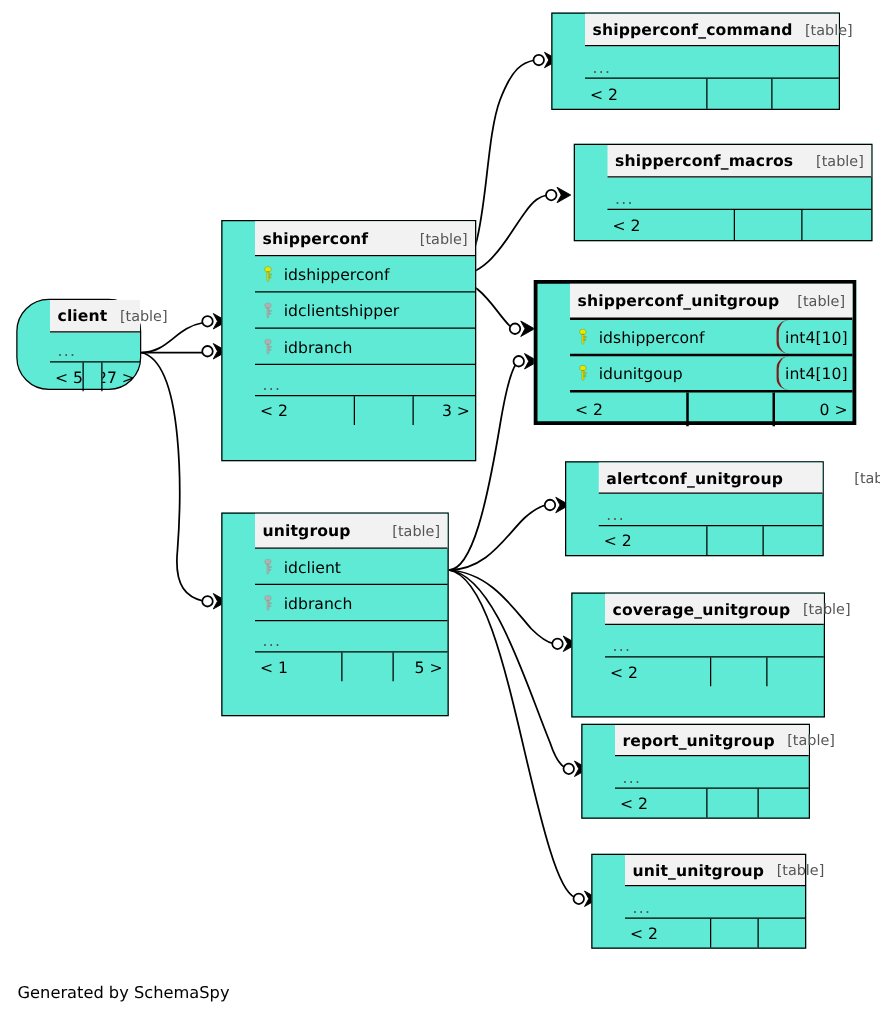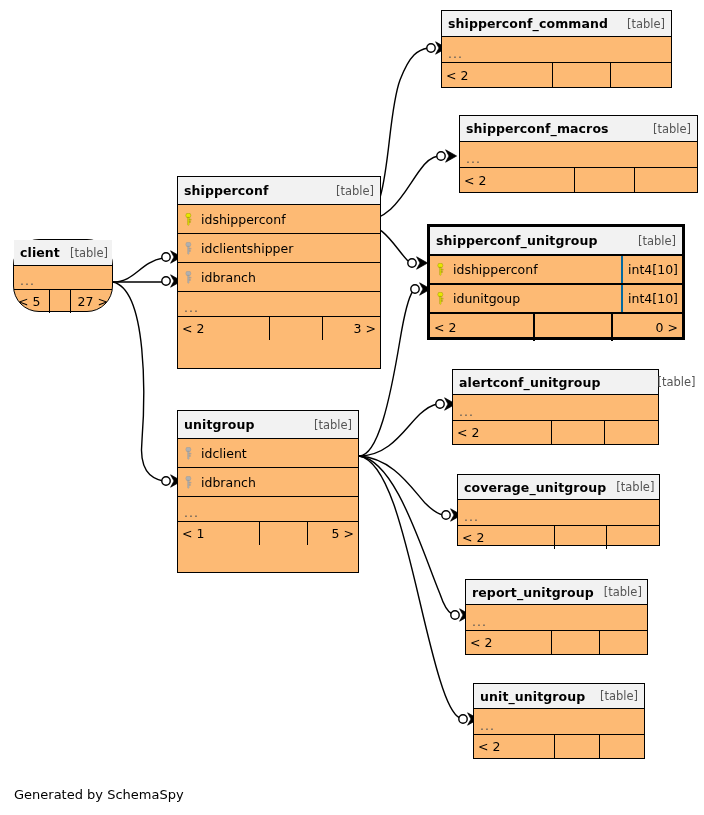--- a/index.html
+++ b/index.html
@@ -15,24 +15,25 @@
     overflow: hidden;
   }
   #diagram {
     position: absolute;
     left: 0; top: 0;
     width: 704px;
     height: 815px;
   }
   .table-box {
     position: absolute;
-    background: #fdba74;
+    background: #5eead4;
     border: 1px solid #000000;
     box-sizing: border-box;
     z-index: 5;
+    padding-left: 26px;
   }
   .table-box.highlight {
     border: 3px solid #000000;
     z-index: 6;
   }
   .tbl-title {
     background: #f2f2f2;
     border-bottom: 1px solid #000000;
     box-sizing: border-box;
     display: flex;
@@ -72,21 +73,21 @@
     border-left: 1px solid #000000;
     box-sizing: border-box;
     height: 100%;
     display: flex;
     align-items: center;
     padding-left: 5px;
     margin-right: -6px;
     padding-right: 4px;
     font-size: 12.5px;
   }
-  .highlight .col-type { border-left: 2px solid #0369a1; }
+  .highlight .col-type { border-left: 2px solid #7f1d1d; border-radius: 10px; }
   .key-icon {
     flex: 0 0 auto;
     width: 12px;
     height: 13px;
     margin-right: 5px;
     display: inline-block;
   }
   .ellipsis-row {
     font-size: 12.5px;
     color: #555555;
@@ -245,21 +246,21 @@
       </div>
       <div class="tbl-row ellipsis-row" style="height: 26px;">
         <span>...</span>
       </div>
       <div class="tbl-row foot-row" style="height: 23px;">
         <span class="foot-cell c-left" style="width: 48%;">&lt; 2</span>
         <span class="foot-cell c-mid" style="width: 26%;"></span>
         <span class="foot-cell c-right" style="width: 26%;"></span>
       </div>
     </div>
-    <div class="table-box" style="left: 457px; top: 474px; width: 203px; height: 72px;">
+    <div class="table-box" style="left: 457px; top: 474px; width: 203px; height: 100px;">
       <div class="tbl-title" style="height: 25px;">
         <span class="tbl-name">coverage_unitgroup</span>
         <span class="tbl-tag">[table]</span>
       </div>
       <div class="tbl-row ellipsis-row" style="height: 26px;">
         <span>...</span>
       </div>
       <div class="tbl-row foot-row" style="height: 23px;">
         <span class="foot-cell c-left" style="width: 48%;">&lt; 2</span>
         <span class="foot-cell c-mid" style="width: 26%;"></span>

